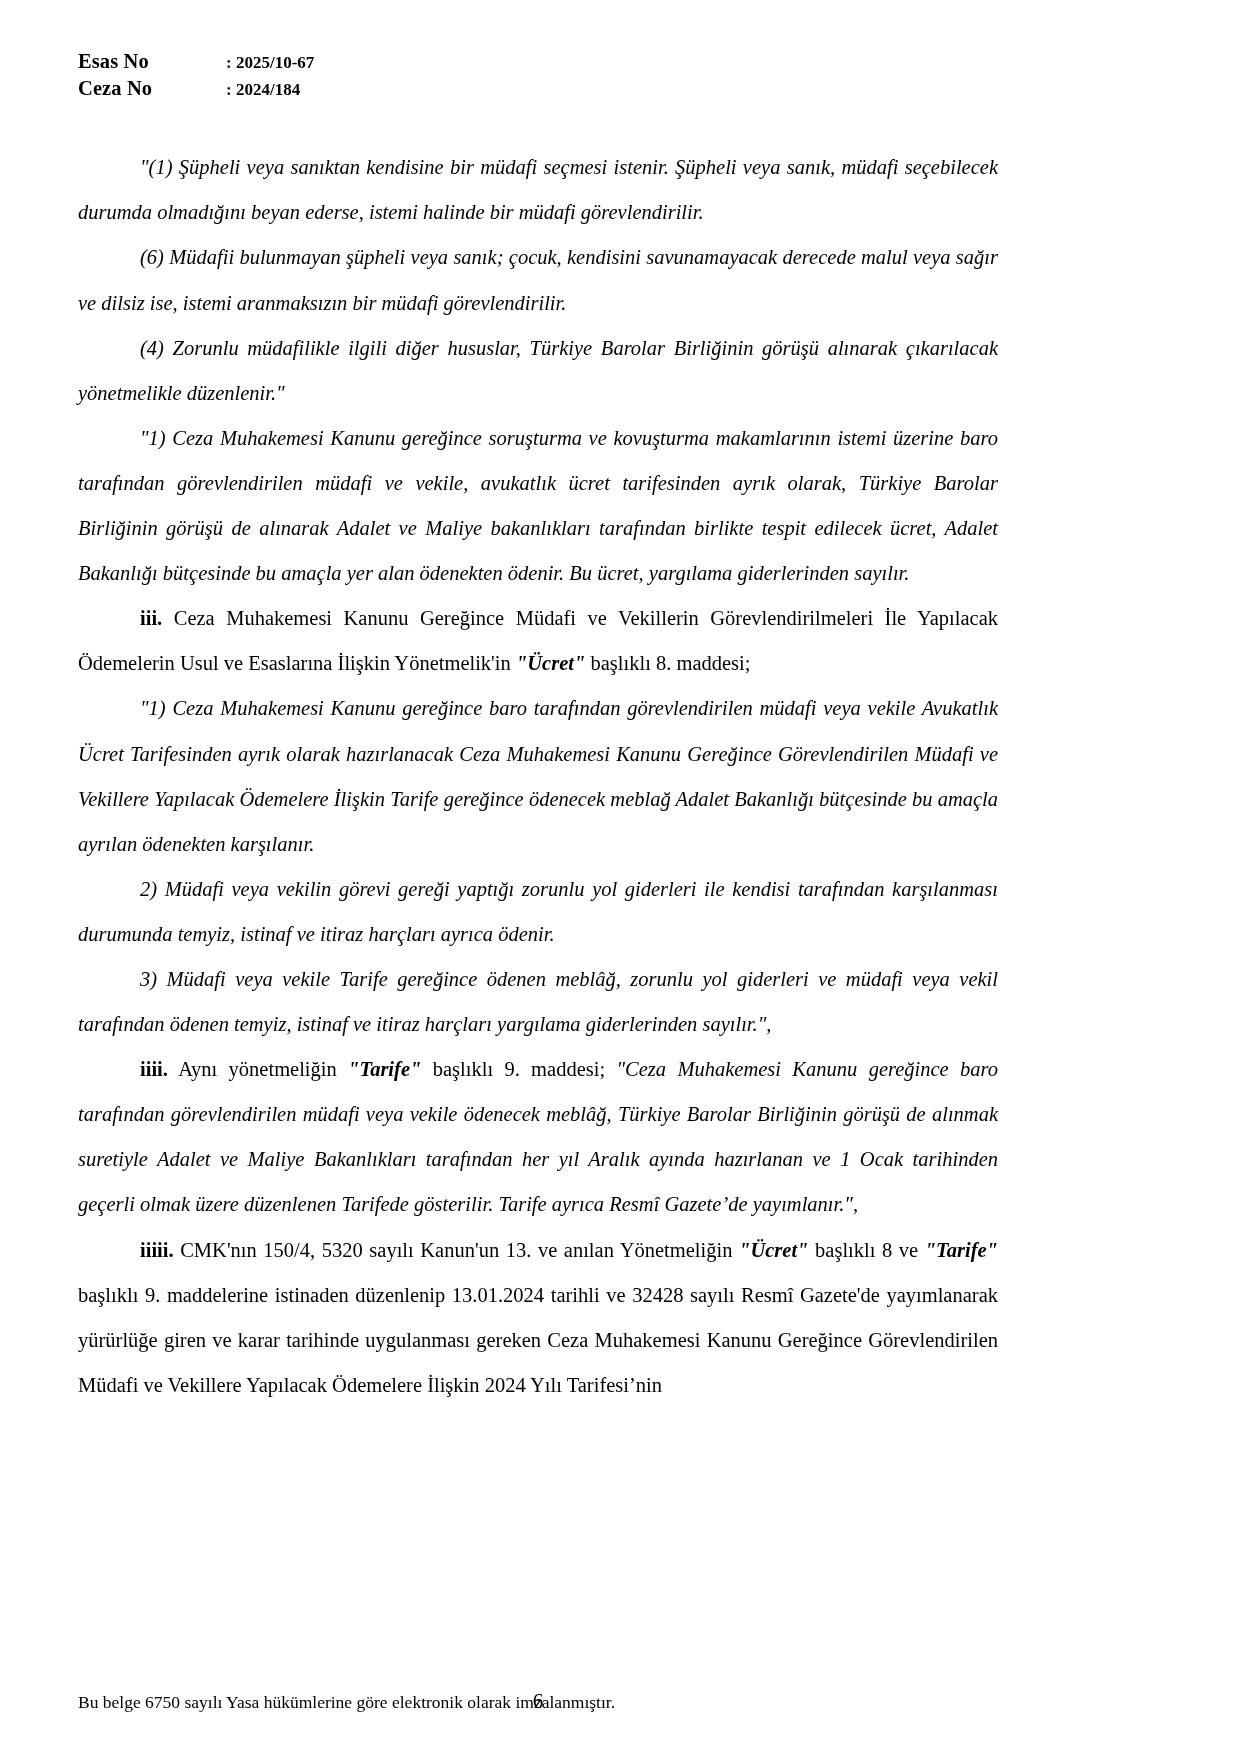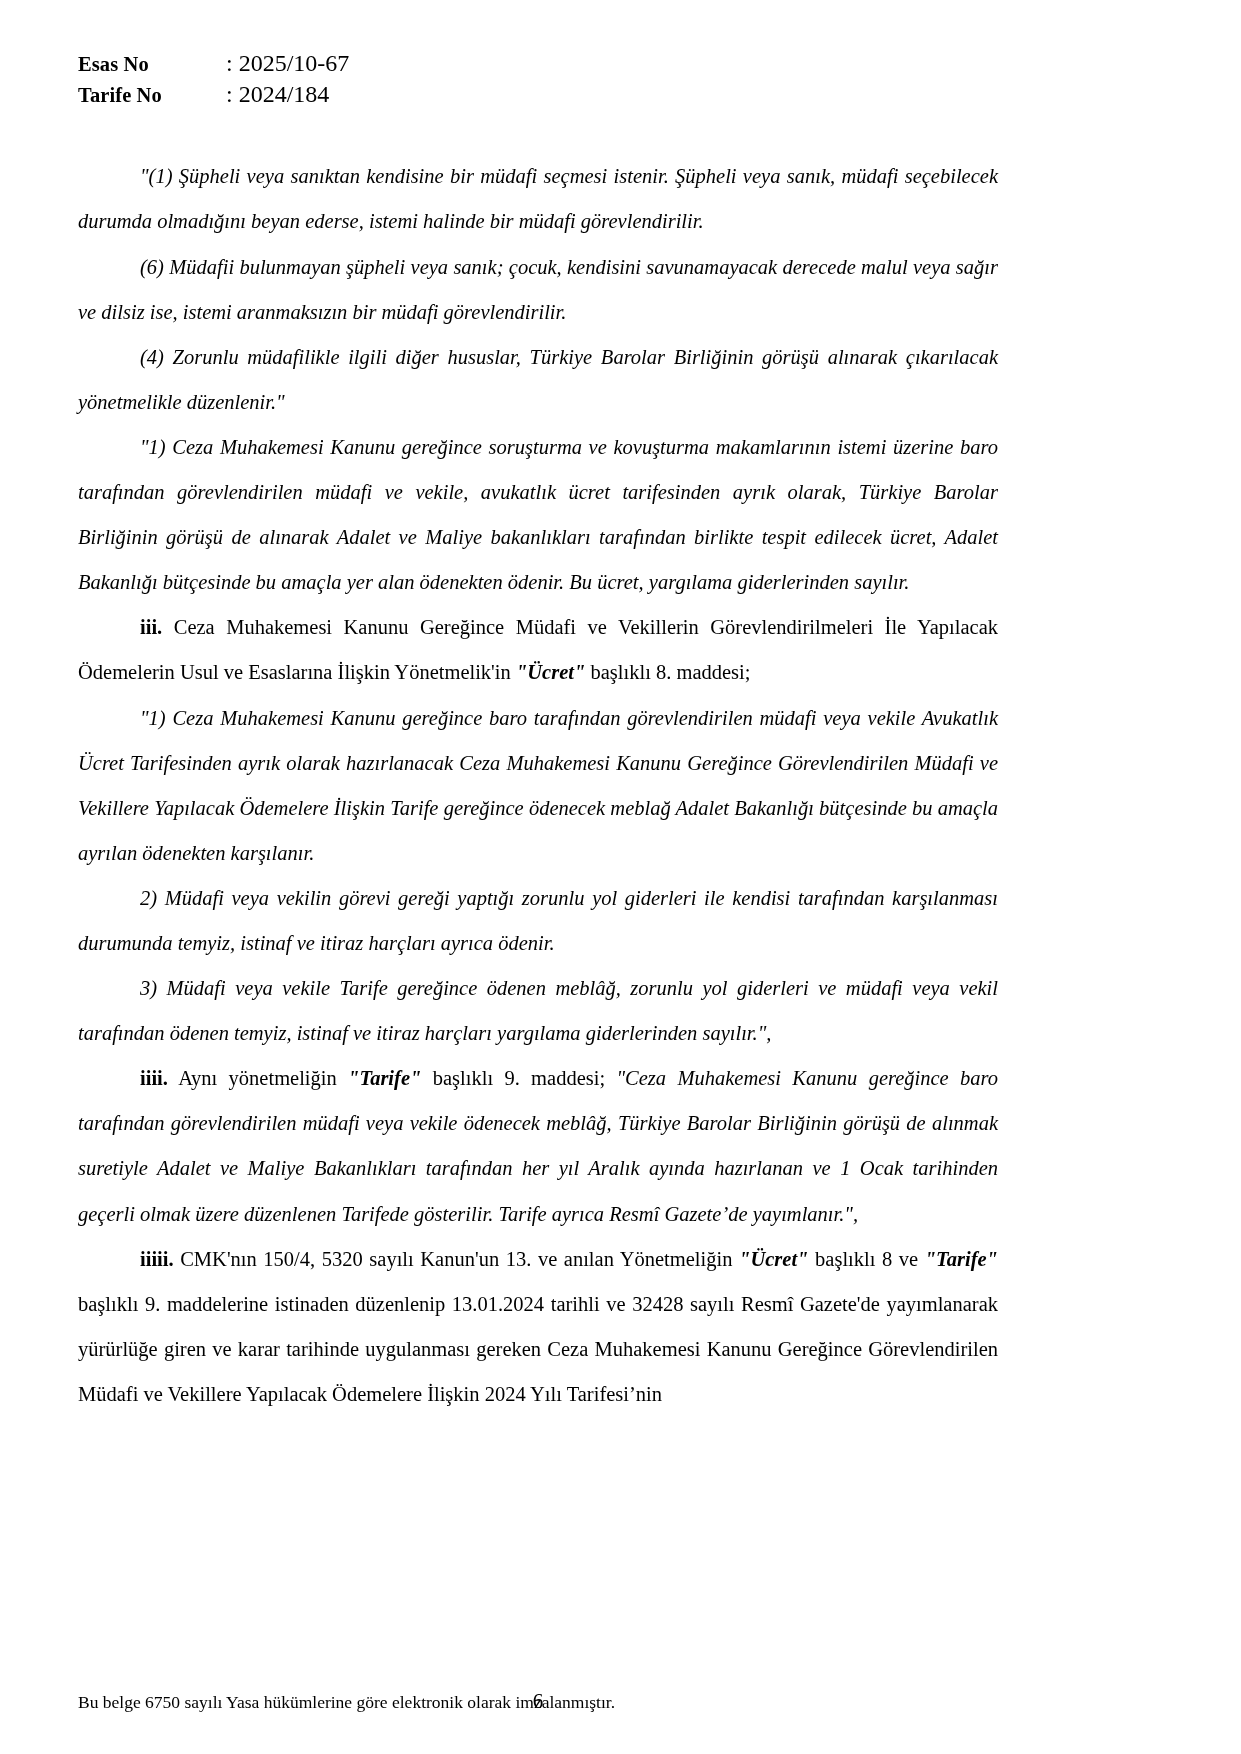--- a/index.html
+++ b/index.html
@@ -37,22 +37,22 @@
     line-height: 1.30;
   }
   .hdr-label {
     font-weight: bold;
     font-size: 20.5px;
     width: 148px;
     flex: 0 0 148px;
     letter-spacing: 0.1px;
   }
   .hdr-value {
-    font-size: 24px;
-    font-weight: normal;
+    font-size: 17px;
+    font-weight: bold;
     white-space: pre;
   }
 
   
   .body-block {
     margin-top: 44px;
   }
   p.par {
     margin: 0 0 0 0;
     text-align: justify;
@@ -100,21 +100,21 @@
 <body>
 
 <div class="page">
 
   <div class="doc-header">
     <div class="hdr-row">
       <span class="hdr-label">Esas No</span>
       <span class="hdr-value">: 2025/10-67</span>
     </div>
     <div class="hdr-row">
-      <span class="hdr-label">Tarife No</span>
+      <span class="hdr-label">Ceza No</span>
       <span class="hdr-value">: 2024/184</span>
     </div>
   </div>
 
   <div class="body-block" id="body-block">
       <p class="par italic"><span class="it">"(1) Şüpheli veya sanıktan kendisine bir müdafi seçmesi istenir. Şüpheli veya sanık, müdafi seçebilecek durumda olmadığını beyan ederse, istemi halinde bir müdafi görevlendirilir.</span></p>
       <p class="par italic"><span class="it">(6) Müdafii bulunmayan şüpheli veya sanık; çocuk, kendisini savunamayacak derecede malul veya sağır ve dilsiz ise, istemi aranmaksızın bir müdafi görevlendirilir.</span></p>
       <p class="par italic"><span class="it">(4) Zorunlu müdafilikle ilgili diğer hususlar, Türkiye Barolar Birliğinin görüşü alınarak çıkarılacak yönetmelikle düzenlenir."</span></p>
       <p class="par italic"><span class="it">"1) Ceza Muhakemesi Kanunu gereğince soruşturma ve kovuşturma makamlarının istemi üzerine baro tarafından görevlendirilen müdafi ve vekile, avukatlık ücret tarifesinden ayrık olarak, Türkiye Barolar Birliğinin görüşü de alınarak Adalet ve Maliye bakanlıkları tarafından birlikte tespit edilecek ücret, Adalet Bakanlığı bütçesinde bu amaçla yer alan ödenekten ödenir. Bu ücret, yargılama giderlerinden sayılır.</span></p>
       <p class="par upright"><span class="bd">iii.</span><span class="up"> Ceza Muhakemesi Kanunu Gereğince Müdafi ve Vekillerin Görevlendirilmeleri İle Yapılacak Ödemelerin Usul ve Esaslarına İlişkin Yönetmelik'in </span><span class="bi">"Ücret"</span><span class="up"> başlıklı 8. maddesi;</span></p>

